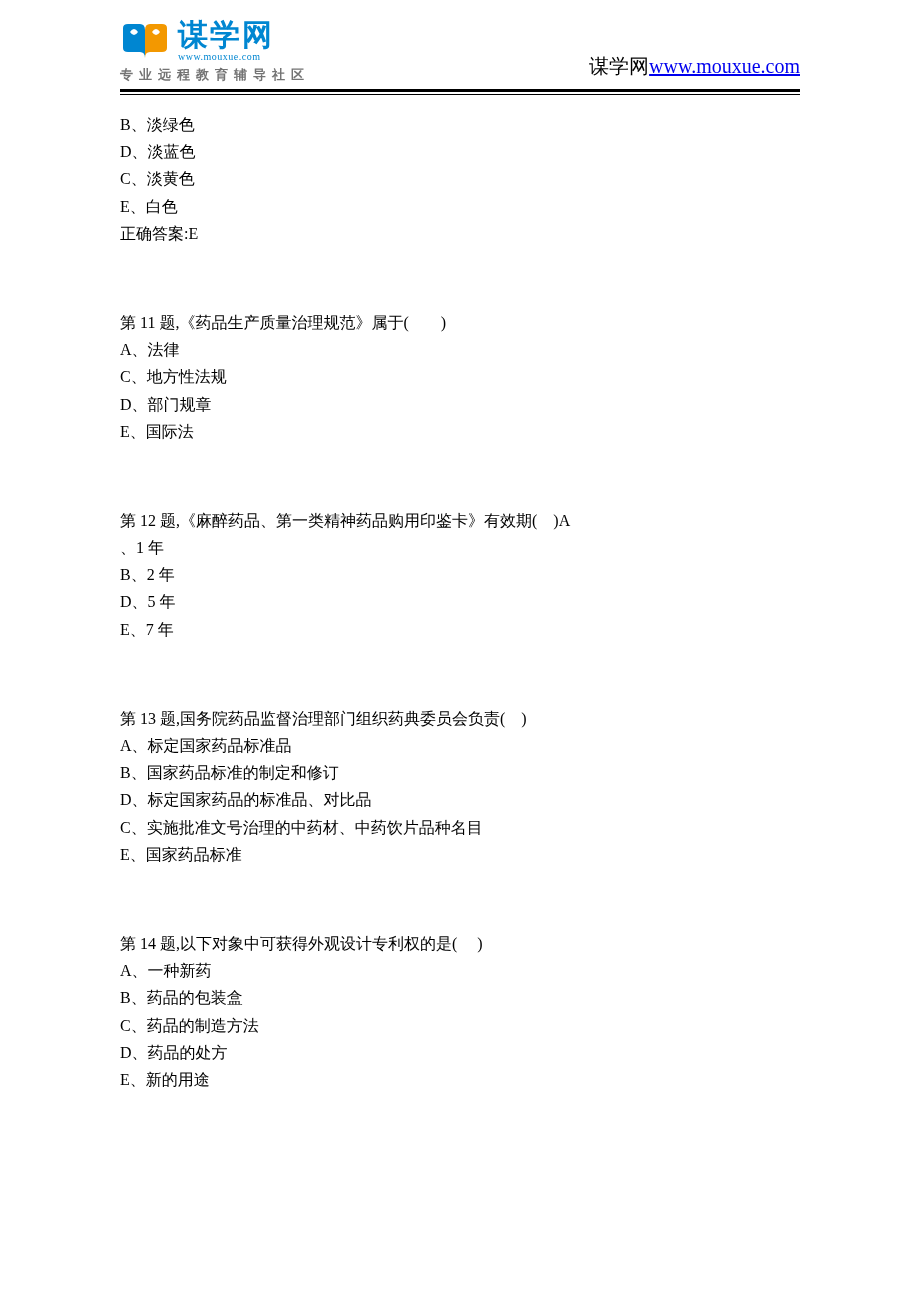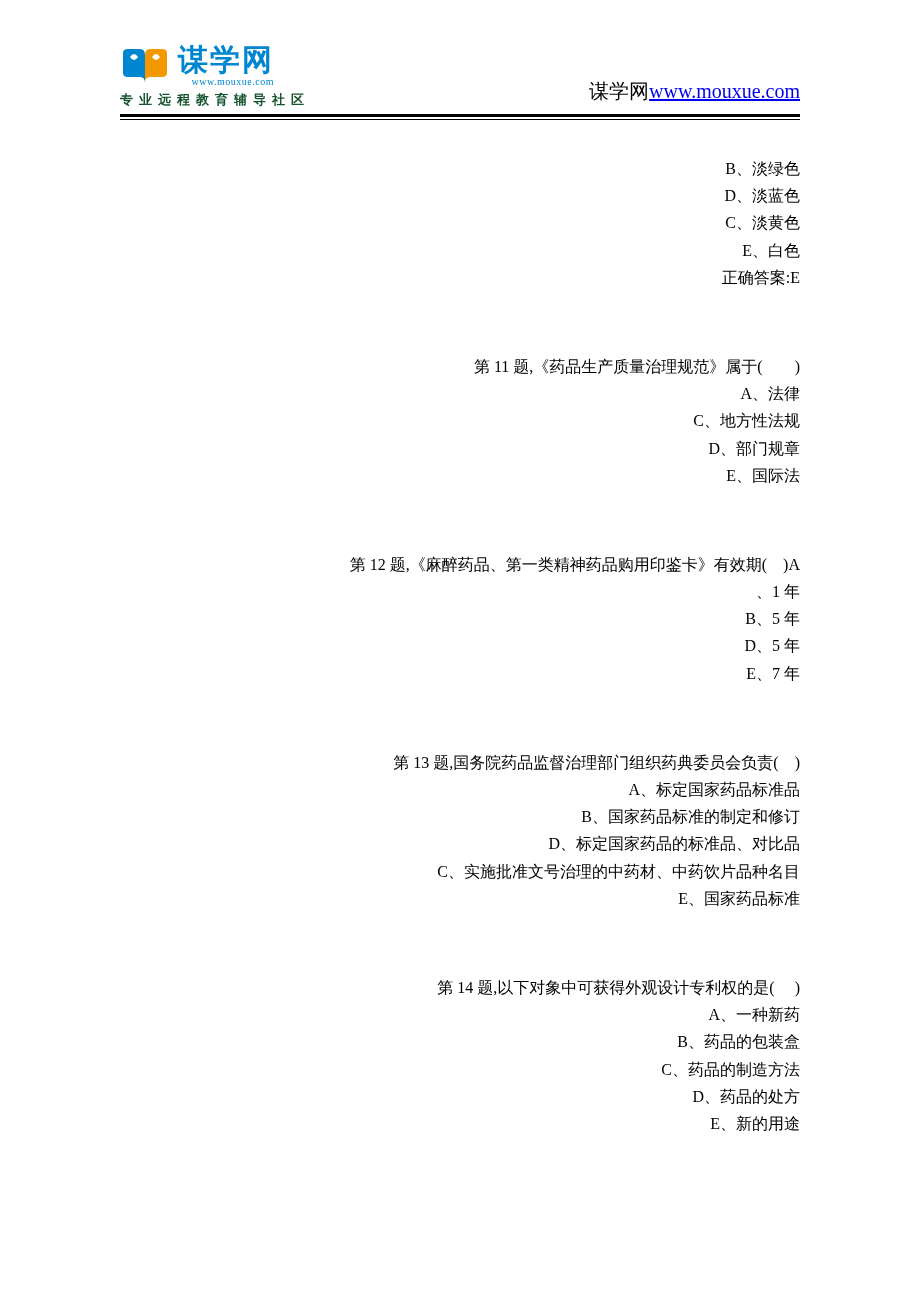--- a/index.html
+++ b/index.html
@@ -10,22 +10,21 @@
     body {
       width: 920px;
       height: 1302px;
       background: #ffffff;
       font-family: "SimSun", "宋体", serif;
       font-size: 16px;
       color: #000000;
       position: relative;
     }
     .page-container {
-      padding: 45px 120px 0 120px;
-      text-align: right;
+      padding: 20px 120px 0 120px;
     }
     .header {
       display: flex;
       align-items: flex-end;
       justify-content: space-between;
       padding-bottom: 5px;
     }
     .logo-block {
       display: flex;
       flex-direction: column;
@@ -54,21 +53,21 @@
     .logo-url-small {
       font-size: 10px;
       color: #0086d1;
       letter-spacing: 0.5px;
       margin-top: 2px;
     }
     .logo-tagline {
       font-family: "Microsoft YaHei", sans-serif;
       font-size: 13px;
       font-weight: bold;
-      color: #14532d;
+      color: #737373;
       letter-spacing: 6px;
       margin-top: 4px;
     }
     .header-right {
       font-size: 20px;
       padding-bottom: 4px;
     }
     .header-right a {
       color: #0000ee;
       text-decoration: underline;
@@ -77,21 +76,21 @@
       border: none;
       border-top: 3px solid #000;
       margin: 0;
     }
     .divider-thin {
       border: none;
       border-top: 1px solid #000;
       margin-top: 2px;
     }
     .content {
-      margin-top: 35px;
+      margin-top: 16px;
       line-height: 1.7;
       font-family: Liberation Serif, serif;
     }
     .question-block {
       margin-bottom: 62px;
     }
     .line {
       white-space: pre;
     }
   </style>
@@ -136,21 +135,21 @@
       <div class="line">第 11 题,《药品生产质量治理规范》属于(        )</div>
       <div class="line">A、法律</div>
       <div class="line">C、地方性法规</div>
       <div class="line">D、部门规章</div>
       <div class="line">E、国际法</div>
     </div>
 
     <div class="question-block">
       <div class="line">第 12 题,《麻醉药品、第一类精神药品购用印鉴卡》有效期(    )A</div>
       <div class="line">、1 年</div>
-      <div class="line">B、5 年</div>
+      <div class="line">B、2 年</div>
       <div class="line">D、5 年</div>
       <div class="line">E、7 年</div>
     </div>
 
     <div class="question-block">
       <div class="line">第 13 题,国务院药品监督治理部门组织药典委员会负责(    )</div>
       <div class="line">A、标定国家药品标准品</div>
       <div class="line">B、国家药品标准的制定和修订</div>
       <div class="line">D、标定国家药品的标准品、对比品</div>
       <div class="line">C、实施批准文号治理的中药材、中药饮片品种名目</div>

